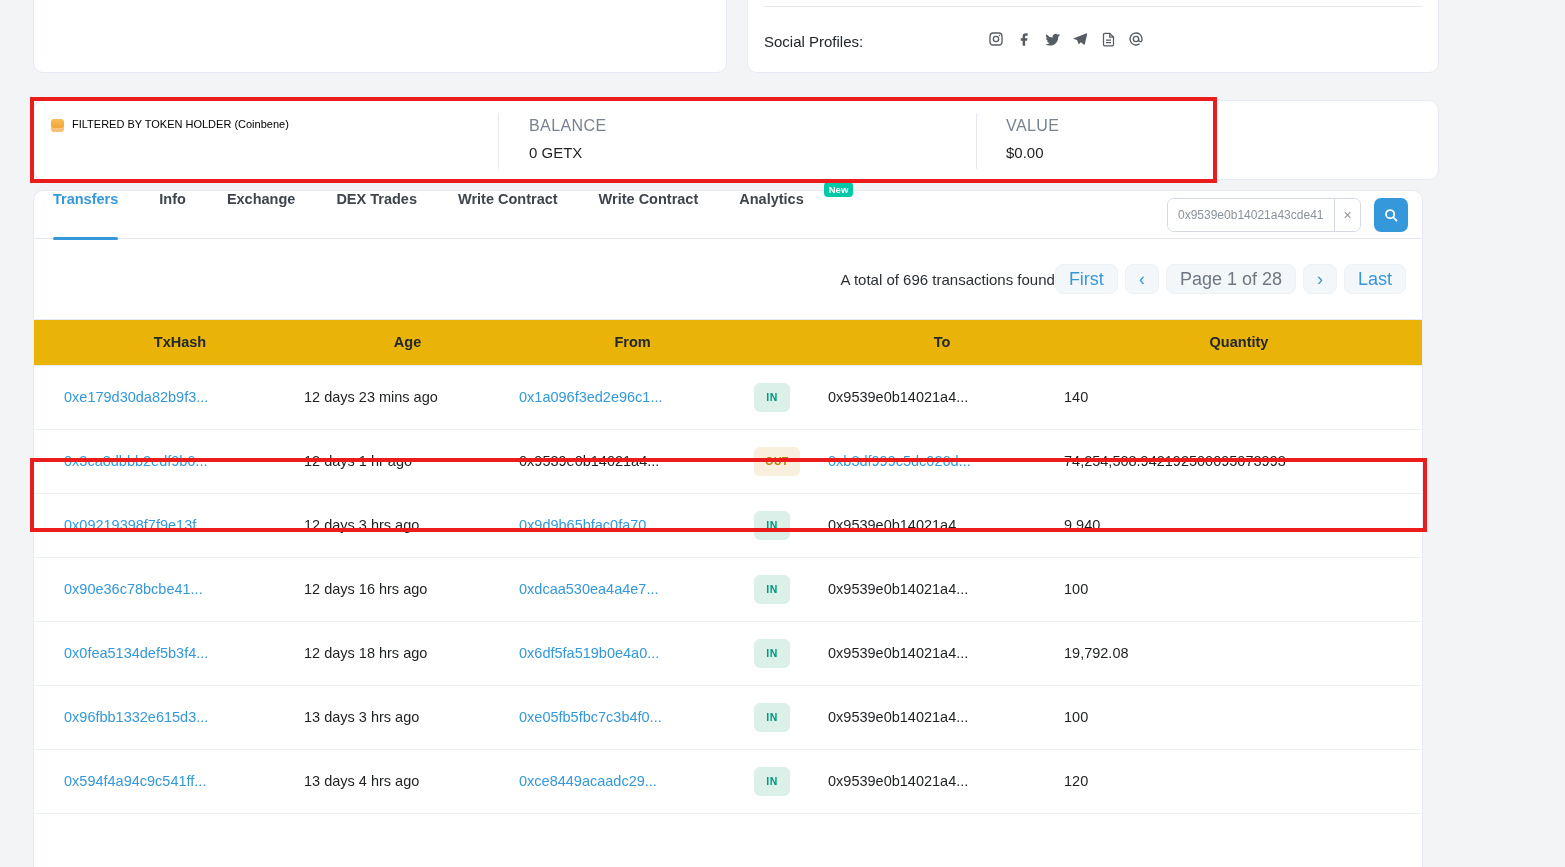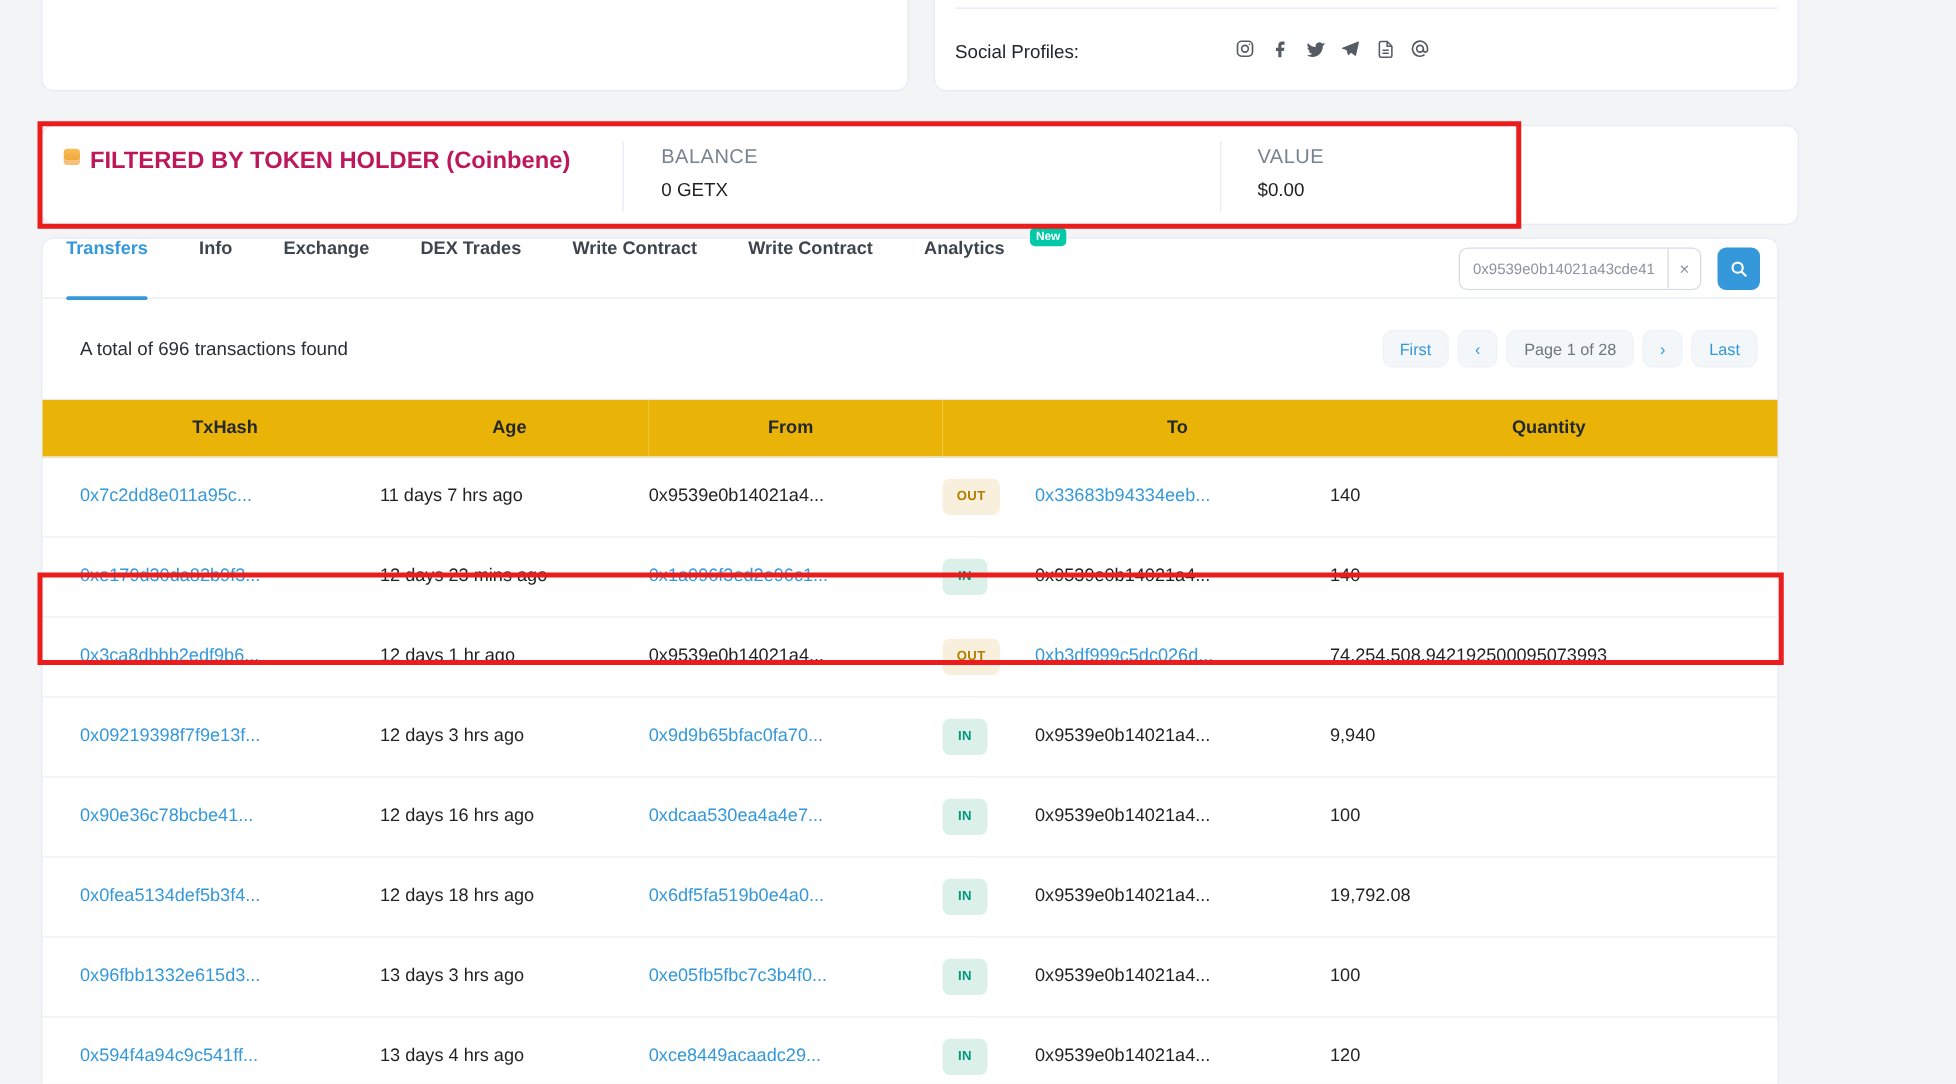--- a/index.html
+++ b/index.html
@@ -17,21 +17,21 @@
   #card-right{left:747px;top:-14px;width:692px;height:87px;}
   .tr-divider{position:absolute;left:16px;right:16px;top:19px;border-top:1px solid var(--border);}
   .social-label{position:absolute;left:16px;top:46px;font-size:15px;color:#21262b;}
   .social-icons{position:absolute;left:240px;top:44px;display:flex;gap:12px;align-items:center;color:#565c63;}
   .social-icons span{display:inline-flex;width:16px;height:16px;align-items:center;justify-content:center;cursor:pointer;}
 
   
   #filter-card{left:33px;top:100px;width:1406px;height:80px;}
   .f-icon{position:absolute;left:17px;top:18px;width:13px;height:13px;border-radius:3px;
           background:linear-gradient(180deg,#f9bd56 0%,#ef9c2e 100%);box-shadow:inset 0 -4px 0 rgba(255,255,255,.35);}
-  .f-label{position:absolute;left:38px;top:17px;font-size:19px;font-weight:700;color:#be185d;}
+  .f-label{position:absolute;left:38px;top:17px;font-size:11px;font-weight:400;color:#000000;}
   .f-address{position:absolute;left:17px;top:41px;font-size:15.5px;font-weight:500;color:var(--link);text-decoration:none;cursor:pointer;}
   .f-div{position:absolute;top:12px;height:56px;border-left:1px solid var(--border);}
   .f-block{position:absolute;top:16px;}
   .f-sub{font-size:16px;color:var(--muted);letter-spacing:.4px;margin-bottom:9px;}
   .f-val{font-size:15px;color:var(--dark);}
 
   
   #main-card{left:33px;top:190px;width:1390px;height:700px;}
   .tabs-row{display:flex;align-items:center;height:48px;border-bottom:1px solid var(--border);padding:0 16px;position:relative;}
   #tabs{display:flex;gap:41px;padding-left:3px;}
@@ -39,24 +39,24 @@
   .tab.active span.tab-label{color:var(--link);}
   .tab.active::after{content:'';position:absolute;left:0;right:0;bottom:-1px;height:3px;background:var(--link);border-radius:2px;}
   .new-badge{position:relative;top:-9px;margin-left:20px;background:var(--new-badge);color:#fff;font-size:9.5px;font-weight:700;padding:2px 5px;border-radius:4px;}
 
   .search-group{position:absolute;right:14px;top:7px;display:flex;align-items:center;gap:13px;}
   .search-box{display:flex;height:34px;border:1px solid #d5dae2;border-radius:7px;overflow:hidden;background:#fff;}
   .search-input{border:none;outline:none;width:166px;padding:0 10px;font-size:12px;color:#8a929b;background:#fff;font-family:inherit;}
   .clear-btn{width:26px;border:none;border-left:1px solid #d5dae2;background:#fff;color:#8c949e;font-size:14px;cursor:pointer;font-family:inherit;}
   .search-btn{width:34px;height:34px;border:none;border-radius:7px;background:var(--link);display:flex;align-items:center;justify-content:center;cursor:pointer;}
 
-  .summary-row{display:flex;justify-content:space-between;align-items:center;height:80px;padding:0 16px 0 30px;}
+  .summary-row{display:flex;justify-content:flex-end;align-items:center;height:80px;padding:0 16px 0 30px;}
   .summary-text{font-size:15px;color:#2a2f34;}
   .pagination{display:flex;gap:7px;align-items:center;}
-  .pg-btn{height:30px;padding:0 13px;background:#f4f7fa;border:1px solid #eef1f5;border-radius:8px;color:var(--link);font-size:13px;font-family:inherit;cursor:pointer;display:flex;align-items:center;}
+  .pg-btn{height:30px;padding:0 13px;background:#f4f7fa;border:1px solid #eef1f5;border-radius:8px;color:var(--link);font-size:18px;font-family:inherit;cursor:pointer;display:flex;align-items:center;}
   .pg-btn.indicator{color:#6e7781;cursor:default;}
 
   table{width:100%;border-collapse:collapse;}
   thead th{background:#eab308;text-align:center;font-size:14.5px;font-weight:700;color:#23282d;
            padding:13px 8px 13px 0;border-top:1px solid var(--border);border-bottom:1px solid var(--border);line-height:19px;}
   thead th:first-child,tbody td:first-child{padding-left:30px;}
   tbody td{padding:17px 8px 17px 0;font-size:14.5px;border-bottom:1px solid #eceff4;color:var(--dark);line-height:19px;white-space:nowrap;}
   .link{color:var(--link);text-decoration:none;cursor:pointer;}
   .plain-addr{color:var(--dark);}
   .badge{display:inline-block;text-align:center;font-size:10.5px;font-weight:700;padding:5px 0;border-radius:6px;letter-spacing:.4px;}
@@ -199,28 +199,20 @@
           <th>TxHash</th>
           <th>Age</th>
           <th>From</th>
           <th></th>
           <th>To</th>
           <th>Quantity</th>
         </tr>
       </thead>
       <tbody id="rows">
           <tr>
-            <td><a class="link">0x7c2dd8e011a95c...</a></td>
-            <td><span class="">11 days 7 hrs ago</span></td>
-            <td><span class="plain-addr">0x9539e0b14021a4...</span></td>
-            <td><span class="badge out">OUT</span></td>
-            <td><a class="link">0x33683b94334eeb...</a></td>
-            <td><span class="">140</span></td>
-          </tr>
-          <tr>
             <td><a class="link">0xe179d30da82b9f3...</a></td>
             <td><span class="">12 days 23 mins ago</span></td>
             <td><a class="link">0x1a096f3ed2e96c1...</a></td>
             <td><span class="badge in">IN</span></td>
             <td><span class="plain-addr">0x9539e0b14021a4...</span></td>
             <td><span class="">140</span></td>
           </tr>
           <tr>
             <td><a class="link">0x3ca8dbbb2edf9b6...</a></td>
             <td><span class="">12 days 1 hr ago</span></td>

